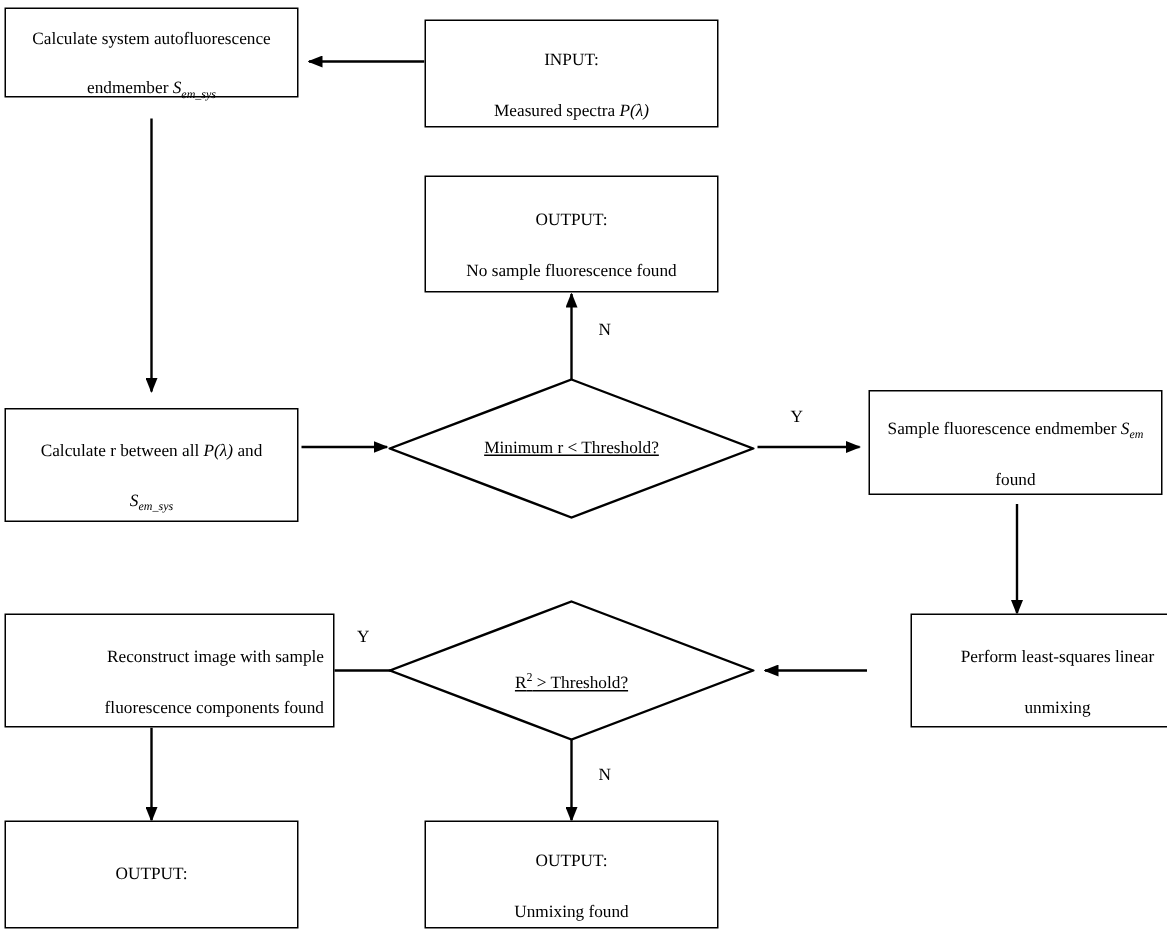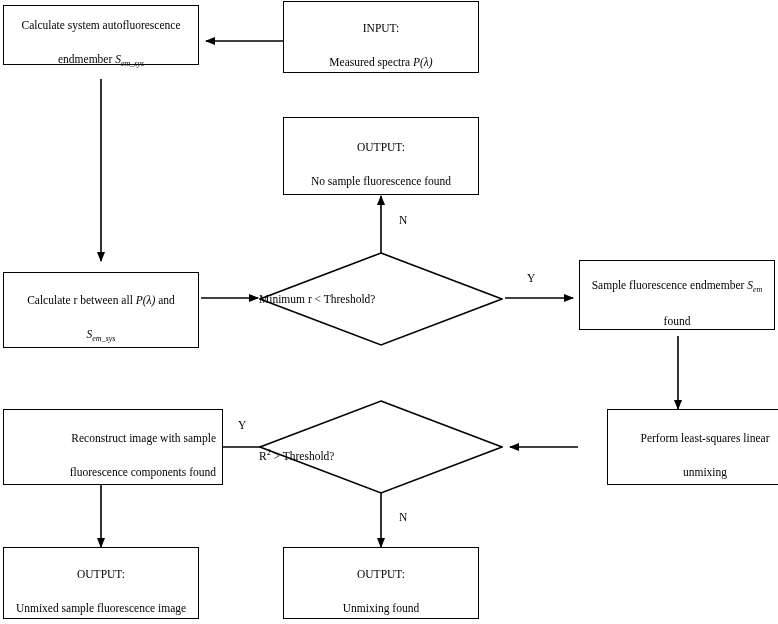--- a/index.html
+++ b/index.html
@@ -33,20 +33,22 @@
   }
   .node .inner {
     width: 100%;
     white-space: pre-line;
   }
   .decision {
     position: absolute;
     box-sizing: border-box;
     display: flex;
     align-items: center;
+    justify-content: center;
+    text-decoration: underline;
   }
   .decision svg {
     position: absolute;
     top: 0;
     left: 0;
   }
   .decision .dtext {
     position: relative;
     z-index: 2;
     text-align: center;
@@ -107,21 +109,21 @@
 
     <line x1="578" y1="447" x2="510" y2="447" stroke="#000000" stroke-width="1.6" marker-end="url(#arrow)"></line>
 
     <line x1="279" y1="447" x2="206" y2="447" stroke="#000000" stroke-width="1.6" marker-end="url(#arrow)"></line>
 
     <line x1="381" y1="485" x2="381" y2="547" stroke="#000000" stroke-width="1.6" marker-end="url(#arrow)"></line>
 
     <line x1="101" y1="485" x2="101" y2="547" stroke="#000000" stroke-width="1.6" marker-end="url(#arrow)"></line>
   </svg>
 
-  <div class="node" style="left:283px; top:1px; width:196px; height:72px;">
+  <div class="node" style="left:283px; top:13px; width:196px; height:72px;">
     <div class="inner">
       <span>INPUT:</span><br>
       Measured spectra <span class="ital">P(λ)</span>
     </div>
   </div>
 
   <div class="node" style="left:3px; top:5px; width:196px; height:60px;">
     <div class="inner">
       Calculate system autofluorescence<br>
       endmember <span class="ital">S</span><span class="sub">em_sys</span>
@@ -175,21 +177,20 @@
   <div class="node" style="left:3px; top:409px; width:220px; height:76px;text-align:right;">
     <div class="inner">
       <span>Reconstruct image with sample</span><br>
       <span>fluorescence components found</span>
     </div>
   </div>
 
   <div class="node" style="left:3px; top:547px; width:196px; height:72px;">
     <div class="inner">
       <span>OUTPUT:</span><br>
-      <span>Unmixed sample fluorescence image</span>
     </div>
   </div>
 
   <div class="node" style="left:283px; top:547px; width:196px; height:72px;">
     <div class="inner">
       <span>OUTPUT:</span><br>
       <span>Unmixing found</span>
     </div>
   </div>
 

